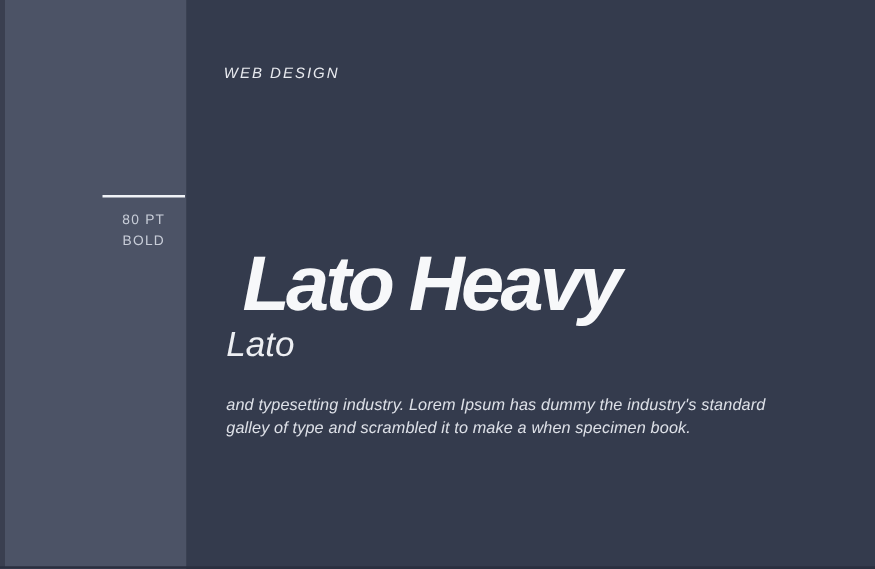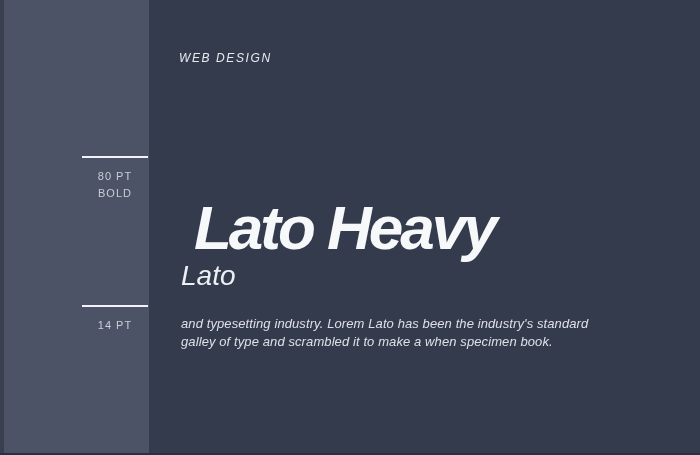--- a/index.html
+++ b/index.html
@@ -93,32 +93,29 @@
 
   <aside class="sidebar">
     <div class="left-edge-strip"></div>
 
     <div class="size-mark size-mark-80">
       <div>80 PT</div>
       <div>BOLD</div>
     </div>
 
 
-    <div class="size-mark size-mark-14">
-      <div>14 PT</div>
-    </div>
   </aside>
 
   <main class="content">
     <div class="eyebrow">WEB DESIGN</div>
 
     <h1 class="heading">Lato Heavy</h1>
 
     <h2 class="subheading">Lato</h2>
 
     <div class="body-copy">
-      <div>and typesetting industry. Lorem Lato has been the industry's standard</div>
+      <div>and typesetting industry. Lorem Ipsum has dummy the industry's standard</div>
       <div>galley of type and scrambled it to make a when specimen book.</div>
     </div>
   </main>
 
   <div class="bottom-edge"></div>
 </div>
 
 </body></html>

